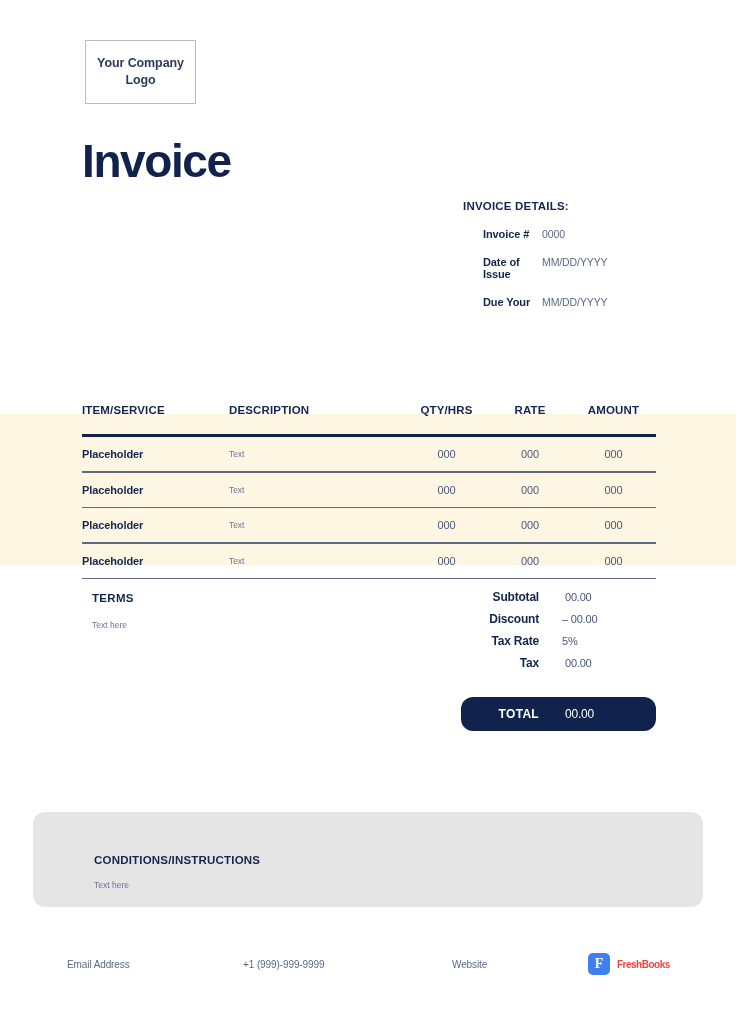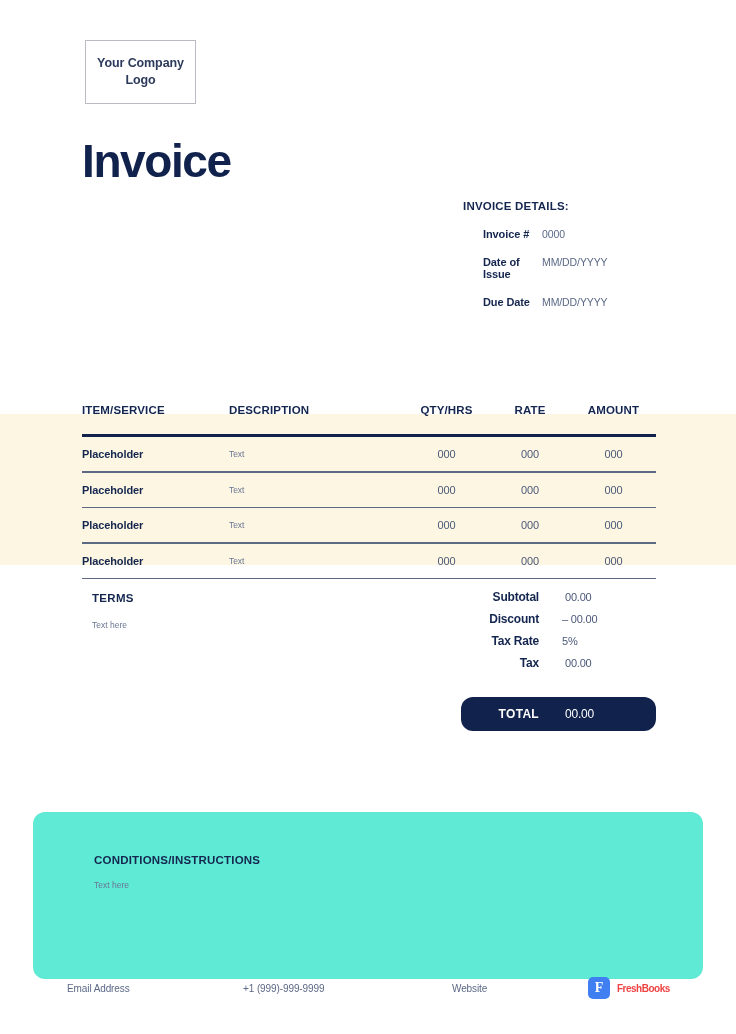--- a/index.html
+++ b/index.html
@@ -256,22 +256,22 @@
     color: #ffffff;
     letter-spacing: -0.2px;
   }
 
   
   .conditions {
     position: absolute;
     left: 33px;
     top: 812px;
     width: 670px;
-    height: 167px;
-    background: #5eead4;
+    height: 95px;
+    background: #e5e5e5;
     border-radius: 12px;
   }
   .cond-title {
     position: absolute;
     left: 61px;
     top: 42px;
     font-size: 11.5px;
     font-weight: bold;
     letter-spacing: 0.2px;
     color: #14264f;
@@ -281,21 +281,21 @@
     left: 61px;
     top: 68px;
     font-size: 8.5px;
     color: #6a7694;
   }
 
   
   .footer {
     position: absolute;
     left: 0;
-    top: 980px;
+    top: 956px;
     width: 682px;
     height: 26px;
     padding-left: 48px;
   }
   .footer-item {
     position: absolute;
     font-size: 10px;
     color: #5b6887;
     letter-spacing: -0.1px;
     top: 3px;
@@ -354,21 +354,21 @@
       <div class="detail-key">Invoice #</div>
       <div class="detail-val">0000</div>
     </div>
 
     <div class="detail-row">
       <div class="detail-key">Date of Issue</div>
       <div class="detail-val">MM/DD/YYYY</div>
     </div>
 
     <div class="detail-row">
-      <div class="detail-key">Due Date</div>
+      <div class="detail-key">Due Your</div>
       <div class="detail-val">MM/DD/YYYY</div>
     </div>
   </div>
 
   <div class="table-band"></div>
 
   <div class="table">
 
     <div class="t-row t-head">
       <div class="cell c-item">ITEM/SERVICE</div>

